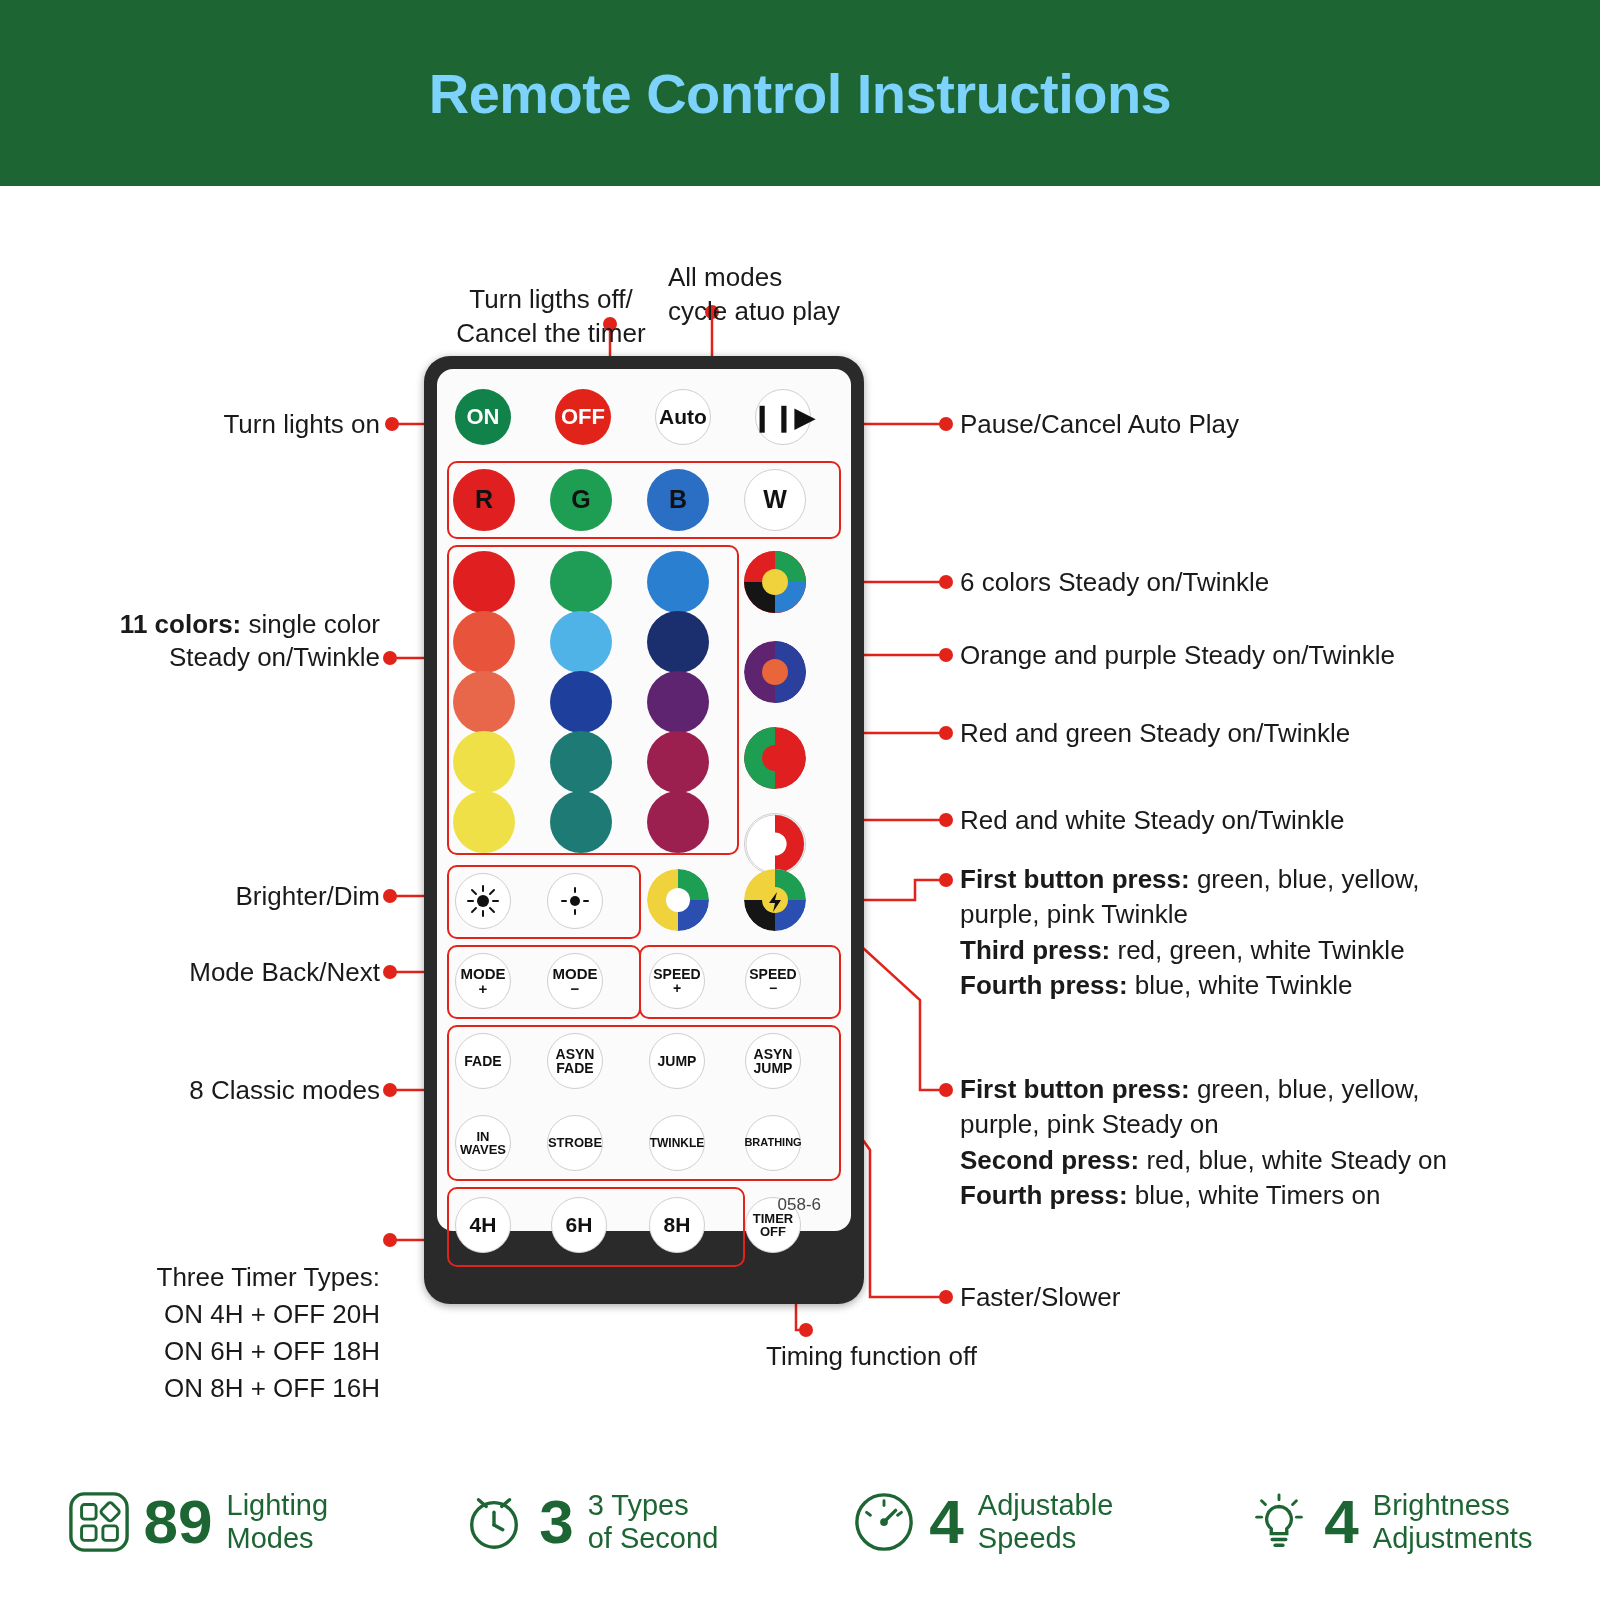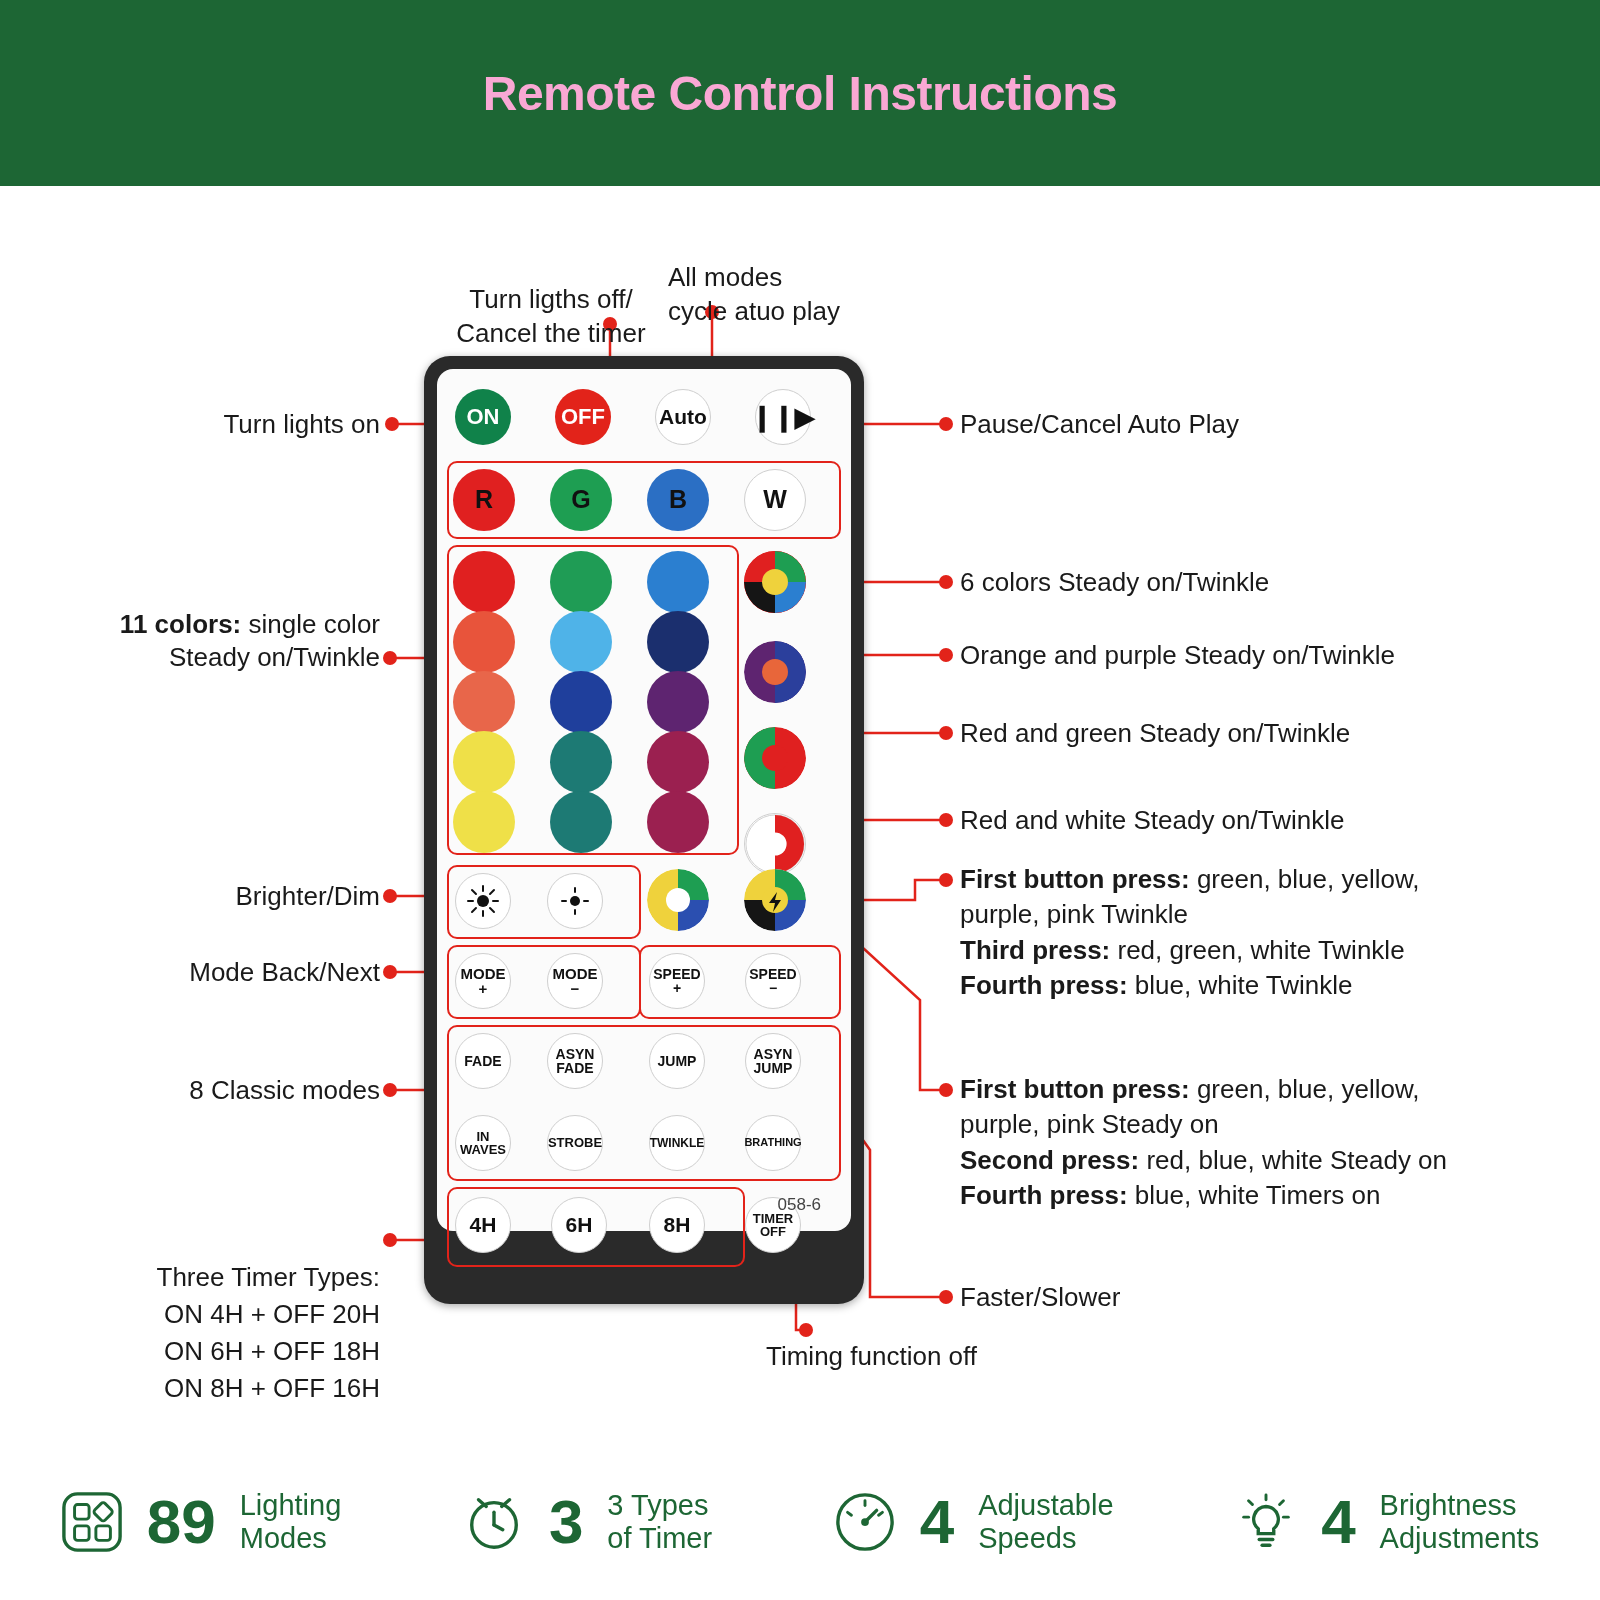--- a/index.html
+++ b/index.html
@@ -11,22 +11,22 @@
     overflow: hidden;
   }
 
   
   .header {
     position: absolute; left: 0; top: 0; width: 1600px; height: 186px;
     background: #1d6634;
     display: flex; align-items: center; justify-content: center;
   }
   .header h1 {
-    color: #f9a8d4;
-    font-size: 48px;
+    color: #7dd3fc;
+    font-size: 56px;
     font-weight: bold;
     letter-spacing: -0.5px;
   }
 
   
   .remote {
     position: absolute;
     left: 424px; top: 356px;
     width: 440px; height: 948px;
     background: #2a2a2a;
@@ -80,21 +80,21 @@
     position: absolute; left: 0; top: 0;
     width: 1600px; height: 1600px;
     pointer-events: none;
   }
 
   
   .footer {
     position: absolute; left: 0; top: 1444px; width: 1600px; height: 156px;
     display: flex; align-items: center; justify-content: space-around;
   }
-  .fitem { display: flex; align-items: center; gap: 24px; }
+  .fitem { display: flex; align-items: center; gap: 14px; }
   .fnum {
     font-size: 62px; font-weight: bold; color: #1d6634; line-height: 1;
   }
   .ftext { font-size: 29px; color: #1d6634; line-height: 1.14; }
   .ficon { width: 62px; height: 62px; color: #1d6634; }
 </style>
 </head>
 <body>
 
 <div class="header">
@@ -472,21 +472,21 @@
     <svg class="ficon" viewBox="0 0 64 64">
       <circle cx="32" cy="35" r="23" fill="none" stroke="#1d6634" stroke-width="3.5"></circle>
       <line x1="32" y1="22" x2="32" y2="35" stroke="#1d6634" stroke-width="3.5" stroke-linecap="round"></line>
       <line x1="32" y1="35" x2="41" y2="40" stroke="#1d6634" stroke-width="3.5" stroke-linecap="round"></line>
       <line x1="16" y1="9" x2="24" y2="16" stroke="#1d6634" stroke-width="3.5" stroke-linecap="round"></line>
       <line x1="48" y1="9" x2="40" y2="16" stroke="#1d6634" stroke-width="3.5" stroke-linecap="round"></line>
     </svg>
     <div class="fnum">3</div>
     <div class="ftext">
       <div>3 Types</div>
-      <div>of Timer</div>
+      <div>of Second</div>
     </div>
   </div>
 
   <div class="fitem">
     <svg class="ficon" viewBox="0 0 64 64">
       <circle cx="32" cy="32" r="28" fill="none" stroke="#1d6634" stroke-width="3.5"></circle>
       <line x1="32" y1="32" x2="44" y2="20" stroke="#1d6634" stroke-width="3.5" stroke-linecap="round"></line>
       <circle cx="32" cy="32" r="4" fill="#1d6634"></circle>
       <g stroke="#1d6634" stroke-width="3" stroke-linecap="round">
         <line x1="14" y1="22" x2="18" y2="25"></line>

